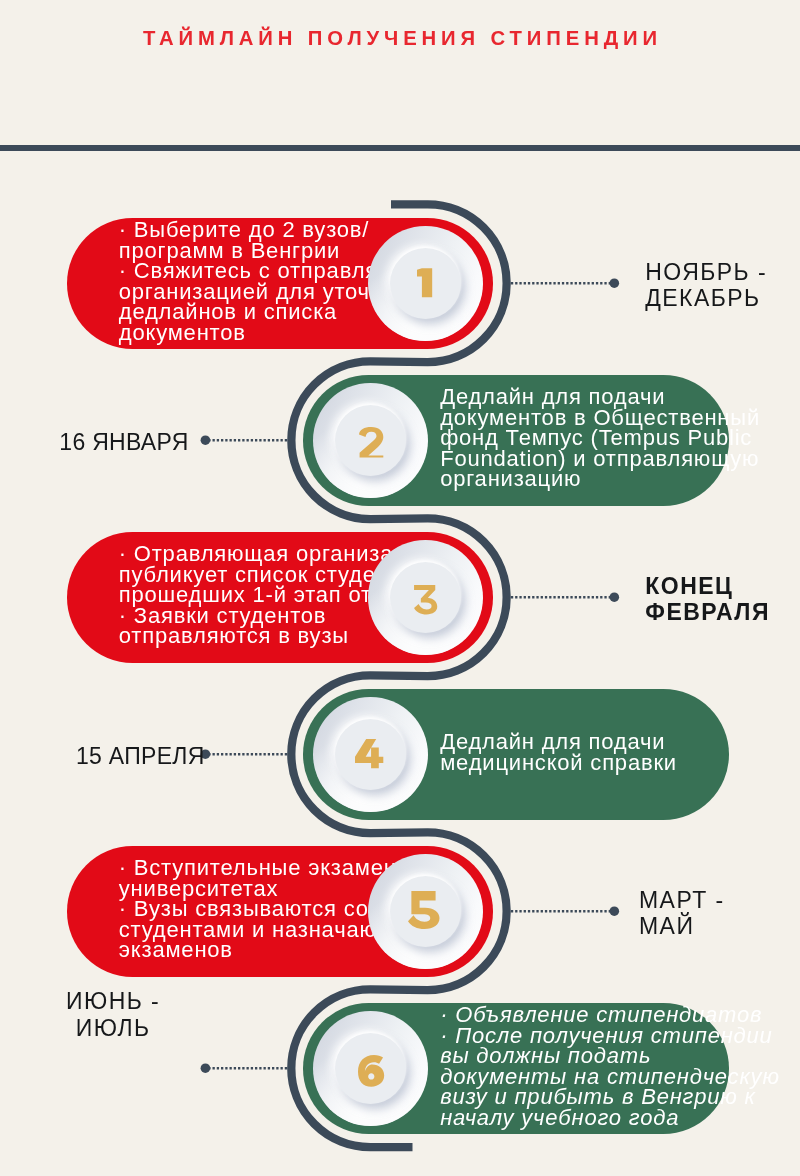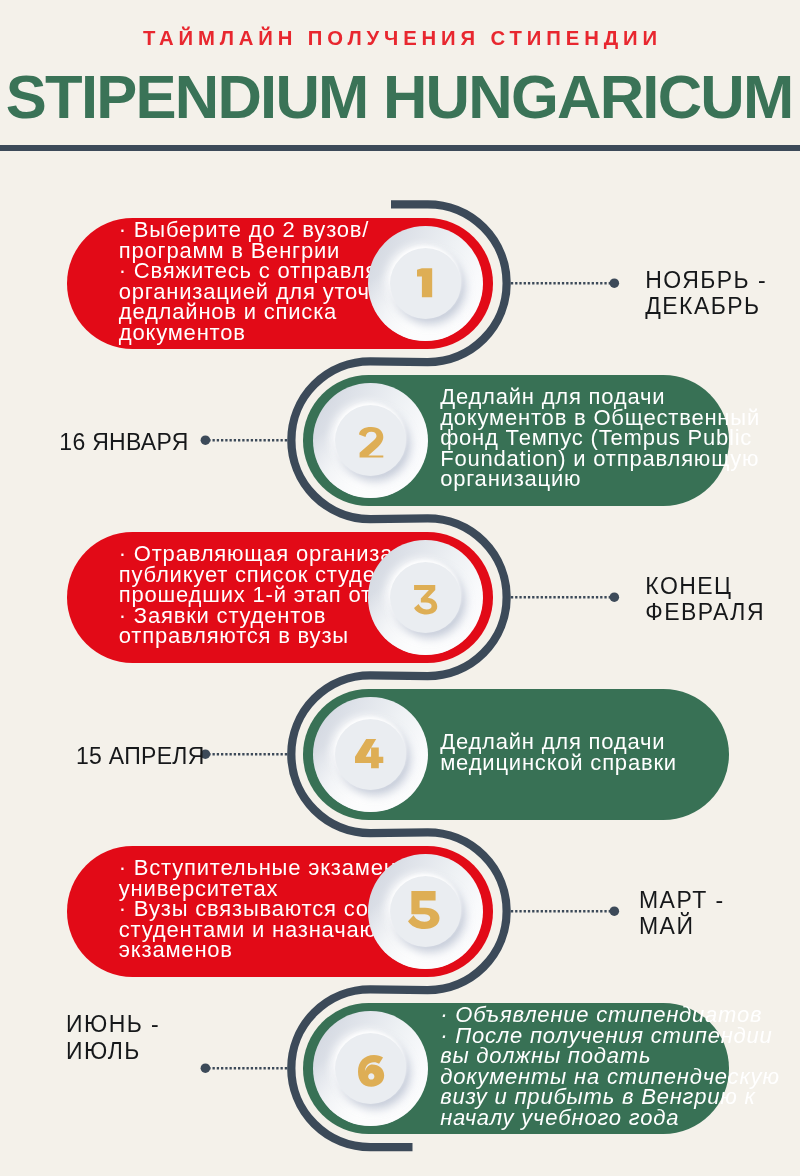--- a/index.html
+++ b/index.html
@@ -38,21 +38,20 @@
   .lab{position:absolute;color:#16181a;font-size:23px;line-height:26.5px;white-space:pre-line;
        letter-spacing:1.45px;}
   .lab.digit{letter-spacing:0.3px;margin-left:27px;}
 </style>
 </head>
 <body>
 
 <div class="page">
 
   <div class="subtitle">ТАЙМЛАЙН ПОЛУЧЕНИЯ СТИПЕНДИИ</div>
-  <div class="maintitle">STIPENDIUM HUNGARICUM</div>
   <div class="rule"></div>
 
   <svg id="snake" width="800" height="1176">
       <path d="M 391 204.29999999999998 L 427.75 204.29999999999998 A 78.9 78.9 0 0 1 427.75 362.1 L 370.2 361.29999999999995 A 78.9 78.9 0 0 0 370.2 519.1 L 427.75 518.3000000000001 A 78.9 78.9 0 0 1 427.75 676.1 L 370.2 675.3000000000001 A 78.9 78.9 0 0 0 370.2 833.1 L 427.75 832.3000000000001 A 78.9 78.9 0 0 1 427.75 990.1 L 370.2 989.3000000000001 A 78.9 78.9 0 0 0 370.2 1147.1000000000001 L 412.5 1147.1000000000001 " fill="none" stroke="#3c4a59" stroke-width="8.3" stroke-linecap="butt"></path>
       <line x1="506.65" y1="283.2" x2="614.3" y2="283.2" stroke="#3c4a59" stroke-width="2.5" stroke-dasharray="2.3 1.95"></line>
       <circle cx="614.3" cy="283.2" r="4.8" fill="#3c4a59"></circle>
       <line x1="291.29999999999995" y1="440.2" x2="205.4" y2="440.2" stroke="#3c4a59" stroke-width="2.5" stroke-dasharray="2.3 1.95"></line>
       <circle cx="205.4" cy="440.2" r="4.8" fill="#3c4a59"></circle>
       <line x1="506.65" y1="597.2" x2="614.3" y2="597.2" stroke="#3c4a59" stroke-width="2.5" stroke-dasharray="2.3 1.95"></line>
       <circle cx="614.3" cy="597.2" r="4.8" fill="#3c4a59"></circle>
@@ -74,21 +73,21 @@
 документов</div>
       <div class="badge" style="left: 367.9px; top: 225.8px; width: 114.8px; height: 114.8px;">
         <div class="sheen"></div>
         <div class="inner"></div>
       </div>
       <div class="num" style="left: 416.51px; top: 267.6px;">
         <svg width="15.2" height="29.4" viewBox="0 0 52.4 100">
           <path d="M16.9 0 L52.4 0 L52.4 100 L16.9 100 L16.9 28.3 L0 28.3 L0 5.5 Z" fill="#deae55"></path>
         </svg>
       </div>
-      <div class="lab" style="top: 258.9px; left: 645.3px; margin-top: 8px;">НОЯБРЬ -
+      <div class="lab" style="top: 258.9px; left: 645.3px;">НОЯБРЬ -
 ДЕКАБРЬ</div>
       <div class="pill green" style="left: 302.9px; top: 374.7px; width: 425.7px; height: 131px;"></div>
       <div class="ptext" style="top: 387.25px; left: 440.2px;">Дедлайн для подачи
 документов в Общественный
 фонд Темпус (Tempus Public
 Foundation) и отправляющую
 организацию</div>
       <div class="badge" style="left: 313.2px; top: 382.8px; width: 114.8px; height: 114.8px;">
         <div class="sheen"></div>
         <div class="inner"></div>
@@ -107,21 +106,21 @@
 отправляются в вузы</div>
       <div class="badge" style="left: 367.9px; top: 539.8px; width: 114.8px; height: 114.8px;">
         <div class="sheen"></div>
         <div class="inner"></div>
       </div>
       <div class="num" style="left: 413.75px; top: 585.1px;">
         <svg width="23.3" height="29.4" viewBox="0 0 82 104">
           <path d="M0 0 L75 0 L75 18 L49 45.5 C70.5 48 82 61 82 77 C82 93 66.5 104 44 104 C23.5 104 7 95 0 81 L16 67.5 C21 78 31 86.5 44.5 86.5 C56 86.5 62 81 62 74 C62 66.5 55 61.5 41.5 61.5 L24 61.5 L24 48 L52.5 18 L0 18 Z" fill="#deae55"></path>
         </svg>
       </div>
-      <div class="lab" style="top: 572.9px; left: 645.3px;">КОНЕЦ
+      <div class="lab" style="top: 572.9px; left: 645.3px; font-weight: bold;">КОНЕЦ
 ФЕВРАЛЯ</div>
       <div class="pill green" style="left: 302.9px; top: 688.7px; width: 425.7px; height: 131px;"></div>
       <div class="ptext" style="top: 732px; left: 440.2px;">Дедлайн для подачи
 медицинской справки</div>
       <div class="badge" style="left: 313.2px; top: 696.8px; width: 114.8px; height: 114.8px;">
         <div class="sheen"></div>
         <div class="inner"></div>
       </div>
       <div class="num" style="left: 354.61px; top: 739px;">
         <svg width="28.3" height="29.3" viewBox="0 0 96.6 100">
@@ -155,16 +154,16 @@
 началу учебного года</div>
       <div class="badge" style="left: 313.2px; top: 1010.8px; width: 114.8px; height: 114.8px;">
         <div class="sheen"></div>
         <div class="inner"></div>
       </div>
       <div class="num" style="left: 358.39px; top: 1054.61px;">
         <svg width="26.2" height="31.7" viewBox="0 0 82.6 100">
           <path d="M45 30 C66 30 82.6 43 82.6 65 C82.6 86 65 100 42 100 C15 100 0 82 0 52.5 C0 21 19.5 0 50.5 0 C62 0 72 2.8 79 8 L66.5 28 C62 24.5 56.5 22.5 50 22.5 C33 22.5 23 33.5 21.5 52 C27 37 35 30 45 30 Z M41.9 77.5 C47.5 77.5 51.7 73 51.7 67.5 C51.7 62 47.5 57.5 41.9 57.5 C36.3 57.5 32.1 62 32.1 67.5 C32.1 73 36.3 77.5 41.9 77.5 Z" fill="#deae55"></path>
         </svg>
       </div>
-      <div class="lab" style="top: 1011px; left: 66px;">ИЮНЬ -
+      <div class="lab" style="top: 988px; left: 66px; text-align: center;">ИЮНЬ -
 ИЮЛЬ</div>
     </div>
 </div>
 
 </body></html>

